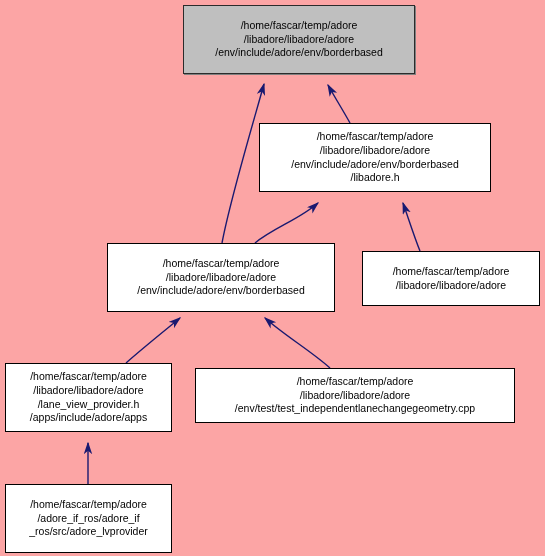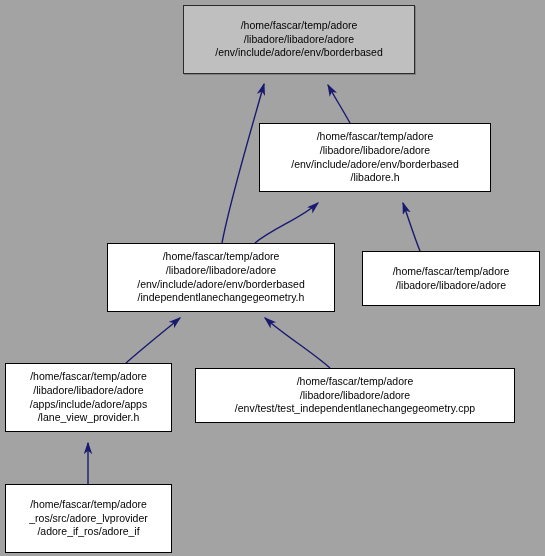--- a/index.html
+++ b/index.html
@@ -4,21 +4,21 @@
 <style>
   html, body {
     margin: 0;
     padding: 0;
     background: #ffffff;
   }
   #canvas {
     position: relative;
     width: 545px;
     height: 556px;
-    background: #a3a3a3;
+    background: #fca5a5;
     font-family: "Liberation Sans", sans-serif;
     overflow: hidden;
   }
   #edges {
     position: absolute;
     left: 0;
     top: 0;
     width: 545px;
     height: 556px;
     pointer-events: none;
@@ -68,19 +68,19 @@
         <path d="M 255,243 C 273,228 300,219 318,203" fill="none" stroke="#191970" stroke-width="1.4" marker-end="url(#arrowhead)"></path>
         <path d="M 420,251 C 414,236 408,217 403,203" fill="none" stroke="#191970" stroke-width="1.4" marker-end="url(#arrowhead)"></path>
         <path d="M 126,363 C 143,348 163,332 180,318" fill="none" stroke="#191970" stroke-width="1.4" marker-end="url(#arrowhead)"></path>
         <path d="M 330,368 C 311,351 284,335 265,318" fill="none" stroke="#191970" stroke-width="1.4" marker-end="url(#arrowhead)"></path>
         <path d="M 88,484 L 88,443" fill="none" stroke="#191970" stroke-width="1.4" marker-end="url(#arrowhead)"></path>
       </g>
   </svg>
   <div id="nodes-layer">
       <div class="node root" style="left: 183px; top: 5px; width: 232px; height: 69px;"><span class="lines"><span class="ln">/home/fascar/temp/adore</span><span class="ln">/libadore/libadore/adore</span><span class="ln">/env/include/adore/env/borderbased</span></span></div>
       <div class="node" style="left: 259px; top: 123px; width: 232px; height: 69px;"><span class="lines"><span class="ln">/home/fascar/temp/adore</span><span class="ln">/libadore/libadore/adore</span><span class="ln">/env/include/adore/env/borderbased</span><span class="ln">/libadore.h</span></span></div>
-      <div class="node" style="left: 107px; top: 243px; width: 228px; height: 69px;"><span class="lines"><span class="ln">/home/fascar/temp/adore</span><span class="ln">/libadore/libadore/adore</span><span class="ln">/env/include/adore/env/borderbased</span><span class="ln">/independentlanechangegeometry.h</span></span></div>
+      <div class="node" style="left: 107px; top: 243px; width: 228px; height: 69px;"><span class="lines"><span class="ln">/home/fascar/temp/adore</span><span class="ln">/libadore/libadore/adore</span><span class="ln">/env/include/adore/env/borderbased</span></span></div>
       <div class="node" style="left: 362px; top: 251px; width: 178px; height: 55px;"><span class="lines"><span class="ln">/home/fascar/temp/adore</span><span class="ln">/libadore/libadore/adore</span></span></div>
-      <div class="node" style="left: 5px; top: 363px; width: 167px; height: 69px;"><span class="lines"><span class="ln">/home/fascar/temp/adore</span><span class="ln">/libadore/libadore/adore</span><span class="ln">/apps/include/adore/apps</span><span class="ln">/lane_view_provider.h</span></span></div>
+      <div class="node" style="left: 5px; top: 363px; width: 167px; height: 69px;"><span class="lines"><span class="ln">/home/fascar/temp/adore</span><span class="ln">/libadore/libadore/adore</span><span class="ln">/lane_view_provider.h</span><span class="ln">/apps/include/adore/apps</span></span></div>
       <div class="node" style="left: 195px; top: 368px; width: 320px; height: 55px;"><span class="lines"><span class="ln">/home/fascar/temp/adore</span><span class="ln">/libadore/libadore/adore</span><span class="ln">/env/test/test_independentlanechangegeometry.cpp</span></span></div>
-      <div class="node" style="left: 5px; top: 484px; width: 167px; height: 69px;"><span class="lines"><span class="ln">/home/fascar/temp/adore</span><span class="ln">_ros/src/adore_lvprovider</span><span class="ln">/adore_if_ros/adore_if</span></span></div>
+      <div class="node" style="left: 5px; top: 484px; width: 167px; height: 69px;"><span class="lines"><span class="ln">/home/fascar/temp/adore</span><span class="ln">/adore_if_ros/adore_if</span><span class="ln">_ros/src/adore_lvprovider</span></span></div>
     </div>
 </div>
 
 </body></html>

